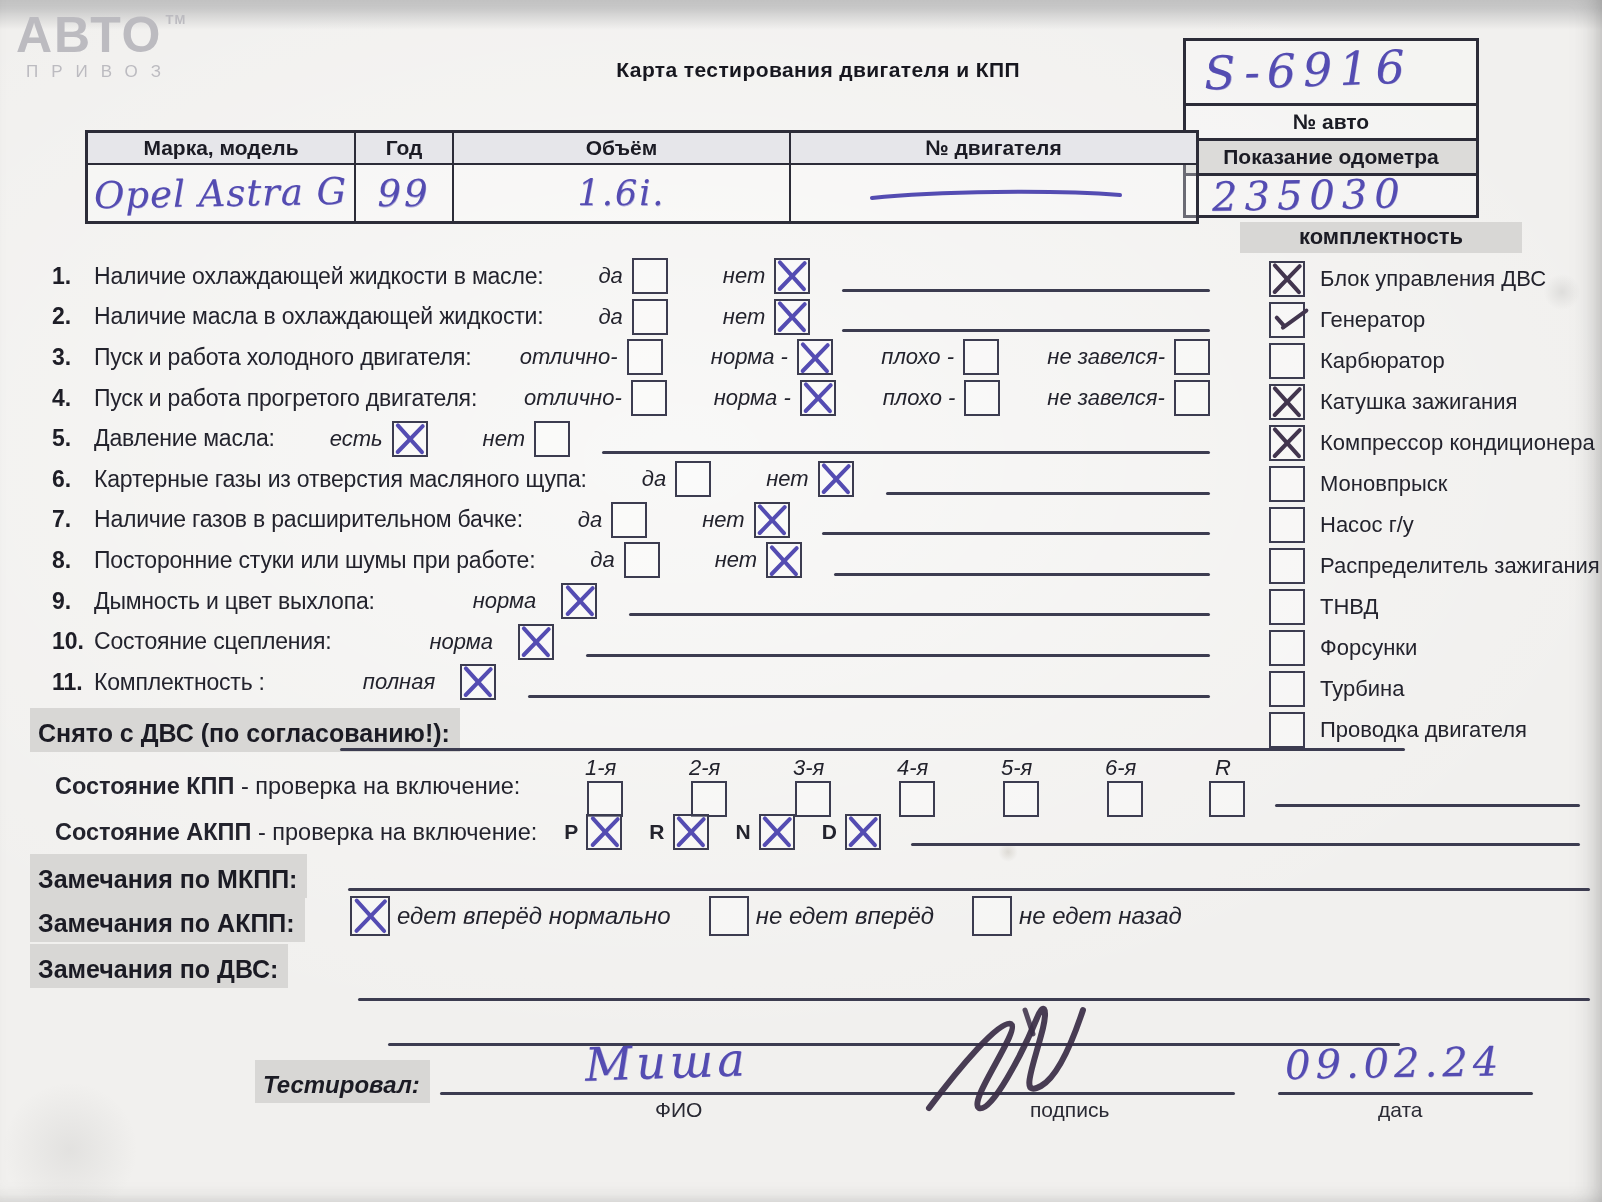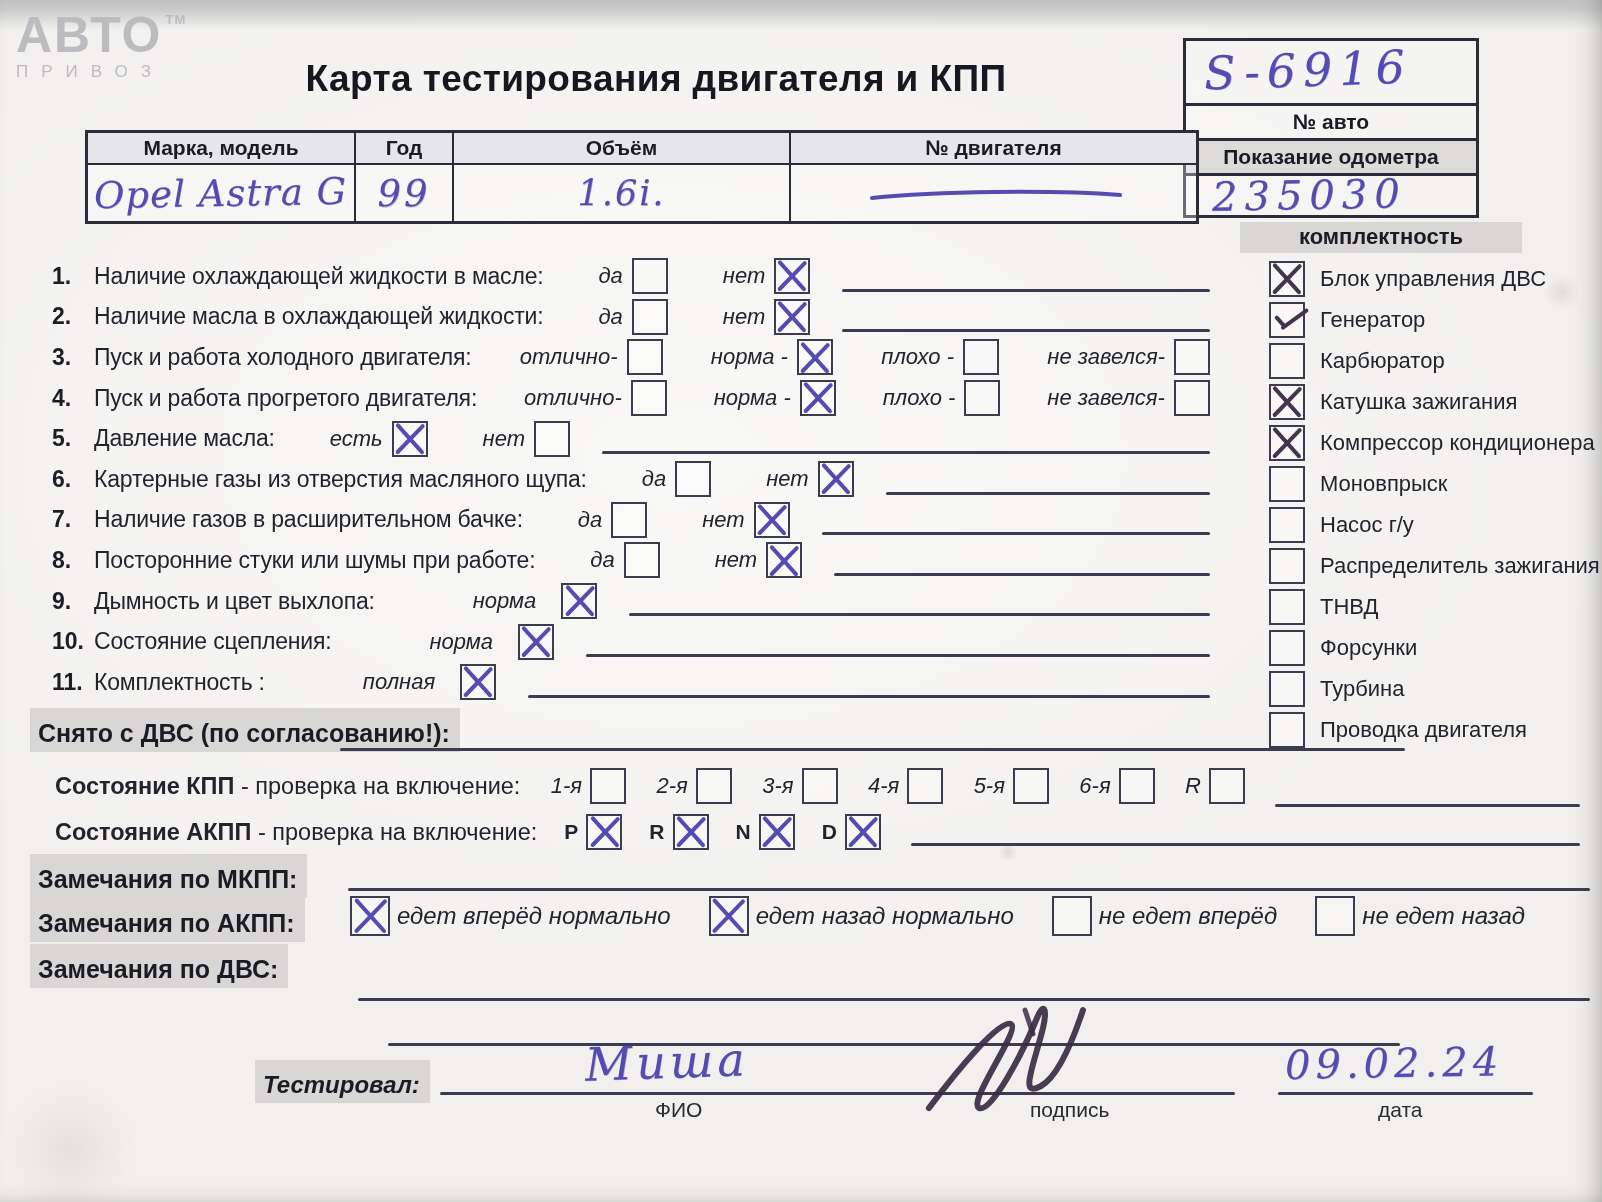--- a/index.html
+++ b/index.html
@@ -13,24 +13,24 @@
       radial-gradient(circle 14px at 1008px 852px,rgba(140,130,110,.25),rgba(140,130,110,0) 70%),
       radial-gradient(circle 10px at 664px 156px,rgba(120,120,120,.2),rgba(120,120,120,0) 70%),
       radial-gradient(circle 90px at 70px 1150px,rgba(120,120,120,.12),rgba(120,120,120,0) 75%);
     box-shadow:inset -20px 0 28px -20px rgba(110,110,110,.6), inset 0 -14px 20px -16px rgba(120,120,120,.35);}
   .hand{font-family:"DejaVu Serif",serif;font-style:italic;color:#544cb2;text-shadow:.5px .5px .6px rgba(84,76,178,.45);}
   .chip{display:inline-block;background:#d8d7d5;color:#1b1b24;font-weight:bold;padding:11px 10px 4px 8px;}
   
   .logo{position:absolute;left:16px;top:10px;color:#bcbbc0;}
   .logo-brand{font-size:50px;font-weight:bold;letter-spacing:2px;line-height:1;}
   .logo-brand sup{font-size:13px;vertical-align:28px;letter-spacing:1px;margin-left:3px;}
-  .logo-sub{font-size:17px;letter-spacing:13px;margin-top:2px;margin-left:0;}
-  
-  .title{position:absolute;left:276px;top:58px;width:760px;margin:0;text-align:center;
-    font-size:37px;font-weight:bold;color:#17171f;letter-spacing:.4px;}
+  .logo-sub{font-size:17px;letter-spacing:13px;margin-top:2px;margin-left:10px;}
+  
+  .title{position:absolute;left:260px;top:58px;width:760px;margin:0;text-align:right;
+    font-size:21px;font-weight:bold;color:#17171f;letter-spacing:.4px;}
   
   .idbox{position:absolute;left:1183px;top:38px;width:290px;height:174px;border:3px solid #2c2c38;
     display:flex;flex-direction:column;background:rgba(255,255,255,.25);}
   .id-r1{height:62px;border-bottom:3px solid #2c2c38;position:relative;}
   .id-num{position:absolute;left:18px;top:2px;font-size:46px;letter-spacing:7px;transform:rotate(-2deg);}
   .id-r2,.id-r3{height:32px;border-bottom:3px solid #2c2c38;display:flex;align-items:center;justify-content:center;
     font-weight:bold;font-size:21px;color:#1b1b24;}
   .id-r3{background:#dcdbd9;}
   .id-r4{flex:1;position:relative;}
   .id-odo{position:absolute;left:26px;top:-4px;font-size:40px;letter-spacing:7px;transform:rotate(-1deg);}
@@ -67,21 +67,21 @@
   .four-opt .opt{margin-left:auto;}
   .tail{display:none;}
   .tail.on{display:block;flex:1;height:3px;background:#3c3c50;border-radius:2px;margin-left:32px;align-self:flex-end;margin-bottom:5px;}
   
   .removed-chip{position:absolute;left:30px;top:708px;font-size:25px;}
   .gear-row{position:absolute;display:flex;align-items:center;height:44px;}
   .kpp-row{left:55px;top:764px;width:1190px;}
   .akpp-row{left:55px;top:810px;width:1525px;}
   .glabel{font-size:23.5px;color:#23232d;flex:none;}
   .glabel b{font-weight:bold;}
-  .kpp-row .opt{margin-left:auto;}
+  .kpp-row .opt{margin-left:auto;flex-direction:column;}
   .akpp-row .opt{margin-left:27px;}
   .gear-opt-lbl{font-style:italic;font-size:22px;margin-right:8px;color:#23232d;}
   .akpp-row .gear-opt-lbl{font-style:normal;font-weight:bold;font-size:21px;}
   .gear-tail{flex:1;height:3px;background:#3c3c50;border-radius:2px;margin-left:30px;align-self:flex-end;margin-bottom:8px;}
   
   .rem-chip{position:absolute;left:30px;font-size:25px;}
   .akpp-remarks{position:absolute;left:350px;top:893px;display:flex;align-items:center;height:46px;}
   .remark-opt{display:flex;align-items:center;margin-right:0;}
   .remark-opt + .remark-opt{margin-left:38px;}
   .remark-opt .cb{width:36px;height:36px;}
@@ -416,24 +416,20 @@
   <div class="hline" style="left:348px;top:888px;width:1242px;"></div>
 
   <span class="chip rem-chip" style="top:898px;">Замечания по АКПП:</span>
   <div class="akpp-remarks">
 
       <span class="remark-opt">
         <span class="cb checked"></span>
         <span class="remark-lbl">едет вперёд нормально</span>
       </span>
 
-      <span class="remark-opt">
-        <span class="cb checked"></span>
-        <span class="remark-lbl">едет назад нормально</span>
-      </span>
 
       <span class="remark-opt">
         <span class="cb"></span>
         <span class="remark-lbl">не едет вперёд</span>
       </span>
 
       <span class="remark-opt">
         <span class="cb"></span>
         <span class="remark-lbl">не едет назад</span>
       </span>

